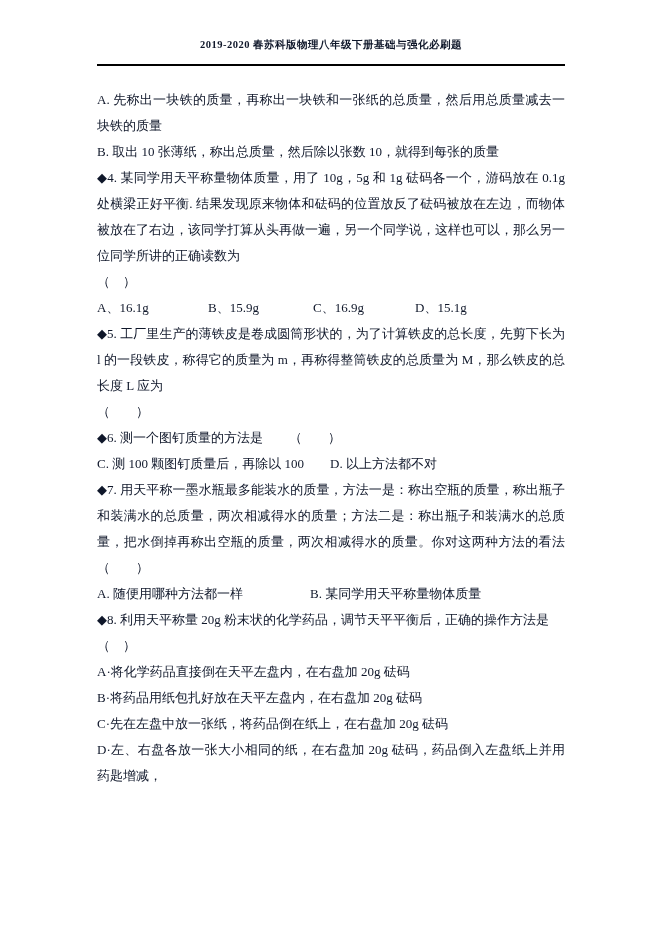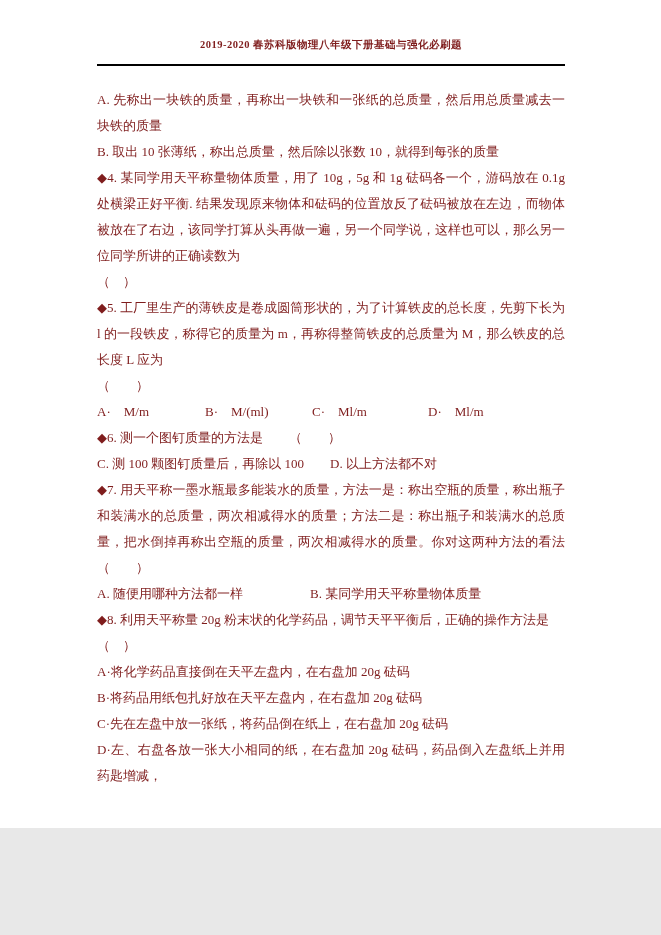--- a/index.html
+++ b/index.html
@@ -1,22 +1,22 @@
 <!DOCTYPE html>
 <html><head>
 <meta charset="utf-8">
 <style>
   html, body { margin: 0; padding: 0; background: #e8e8e8; }
   .page {
     position: relative;
     width: 661px;
-    height: 828px;
+    height: 935px;
     margin: 0 auto;
     background: #ffffff;
-    color: #7f1d1d;
+    color: #0f172a;
     font-family: "Liberation Serif", "DejaVu Serif", serif;
     overflow: hidden;
     box-sizing: border-box;
   }
   .sheet {
     margin-left: 97px;
     width: 468px;
   }
   .header {
     padding-top: 34px;
@@ -59,24 +59,24 @@
       <span class="header-title">2019-2020 春苏科版物理八年级下册基础与强化必刷题</span>
     </div>
 
     <div class="content">
 
       <p class="line">A. 先称出一块铁的质量，再称出一块铁和一张纸的总质量，然后用总质量减去一块铁的质量</p>
       <p class="line">B. 取出 10 张薄纸，称出总质量，然后除以张数 10，就得到每张的质量</p>
 
       <p class="line">◆4. 某同学用天平称量物体质量，用了 10g，5g 和 1g 砝码各一个，游码放在 0.1g 处横梁正好平衡. 结果发现原来物体和砝码的位置放反了砝码被放在左边，而物体被放在了右边，该同学打算从头再做一遍，另一个同学说，这样也可以，那么另一位同学所讲的正确读数为</p>
       <p class="line">（　）</p>
+      <p class="line"><span class="col w111">A、16.1g</span><span class="col w105">B、15.9g</span><span class="col w102">C、16.9g</span><span>D、15.1g</span></p>
 
       <p class="line">◆5. 工厂里生产的薄铁皮是卷成圆筒形状的，为了计算铁皮的总长度，先剪下长为 l 的一段铁皮，称得它的质量为 m，再称得整筒铁皮的总质量为 M，那么铁皮的总长度 L 应为</p>
       <p class="line">（　　）</p>
-      <p class="line"><span class="col w108">A·　M/m</span><span class="col w107">B·　M/(ml)</span><span class="col w116">C·　Ml/m</span><span>D·　Ml/m</span></p>
 
       <p class="line">◆6. 测一个图钉质量的方法是　　（　　）</p>
       <p class="line"><span class="col w233">C. 测 100 颗图钉质量后，再除以 100</span><span>D. 以上方法都不对</span></p>
 
       <p class="line">◆7. 用天平称一墨水瓶最多能装水的质量，方法一是：称出空瓶的质量，称出瓶子和装满水的总质量，两次相减得水的质量；方法二是：称出瓶子和装满水的总质量，把水倒掉再称出空瓶的质量，两次相减得水的质量。你对这两种方法的看法　　（　　）</p>
       <p class="line"><span class="col w213">A. 随便用哪种方法都一样</span><span>B. 某同学用天平称量物体质量</span></p>
 
       <p class="line">◆8. 利用天平称量 20g 粉末状的化学药品，调节天平平衡后，正确的操作方法是</p>
       <p class="line">（　）</p>
       <p class="line">A·将化学药品直接倒在天平左盘内，在右盘加 20g 砝码</p>

